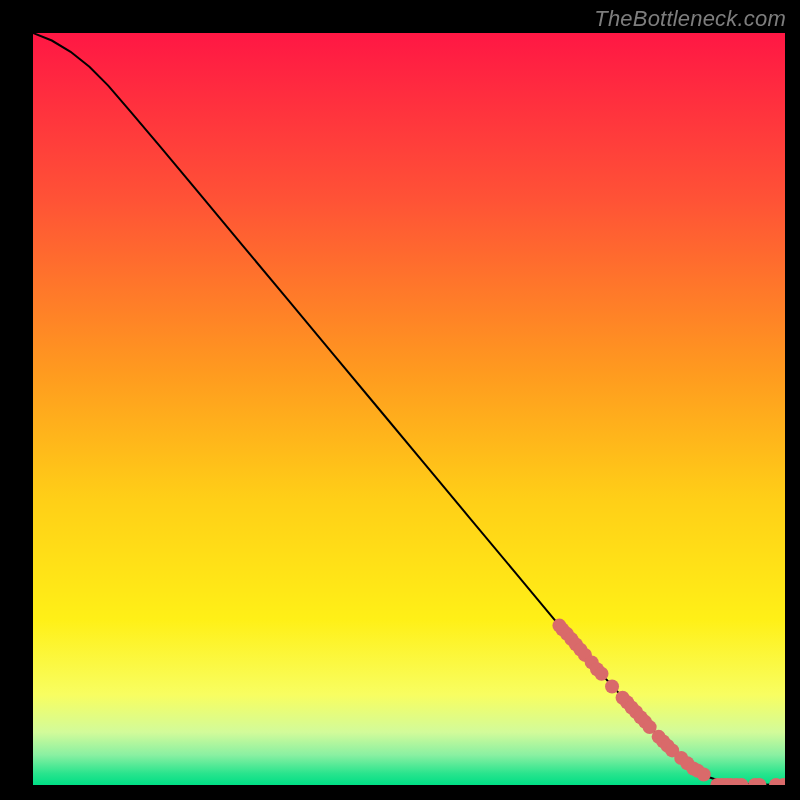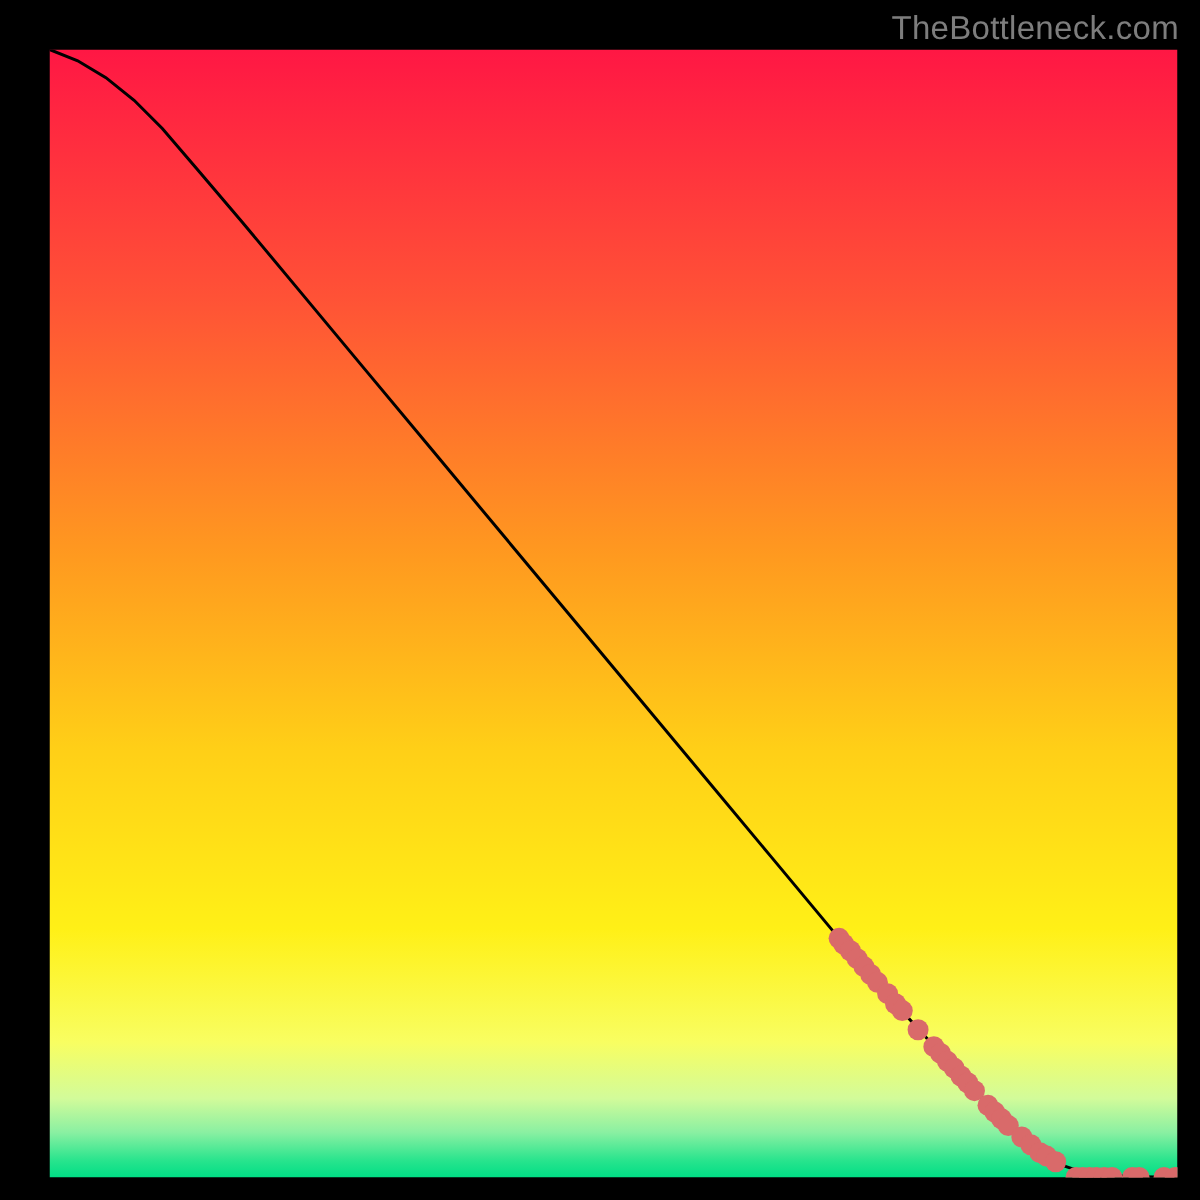--- a/index.html
+++ b/index.html
@@ -9,20 +9,21 @@
     height: 800px;
     background: #000;
     font-family: Arial, Helvetica, sans-serif;
     overflow: hidden;
   }
   #wrap {
     position: relative;
     width: 800px;
     height: 800px;
     background: #000;
+    font-style: italic;
   }
   .attribution {
     position: absolute;
     top: 6px;
     right: 14px;
     color: #7d7d7d;
     font-size: 22px;
     letter-spacing: 0.2px;
   }
   #plot {

